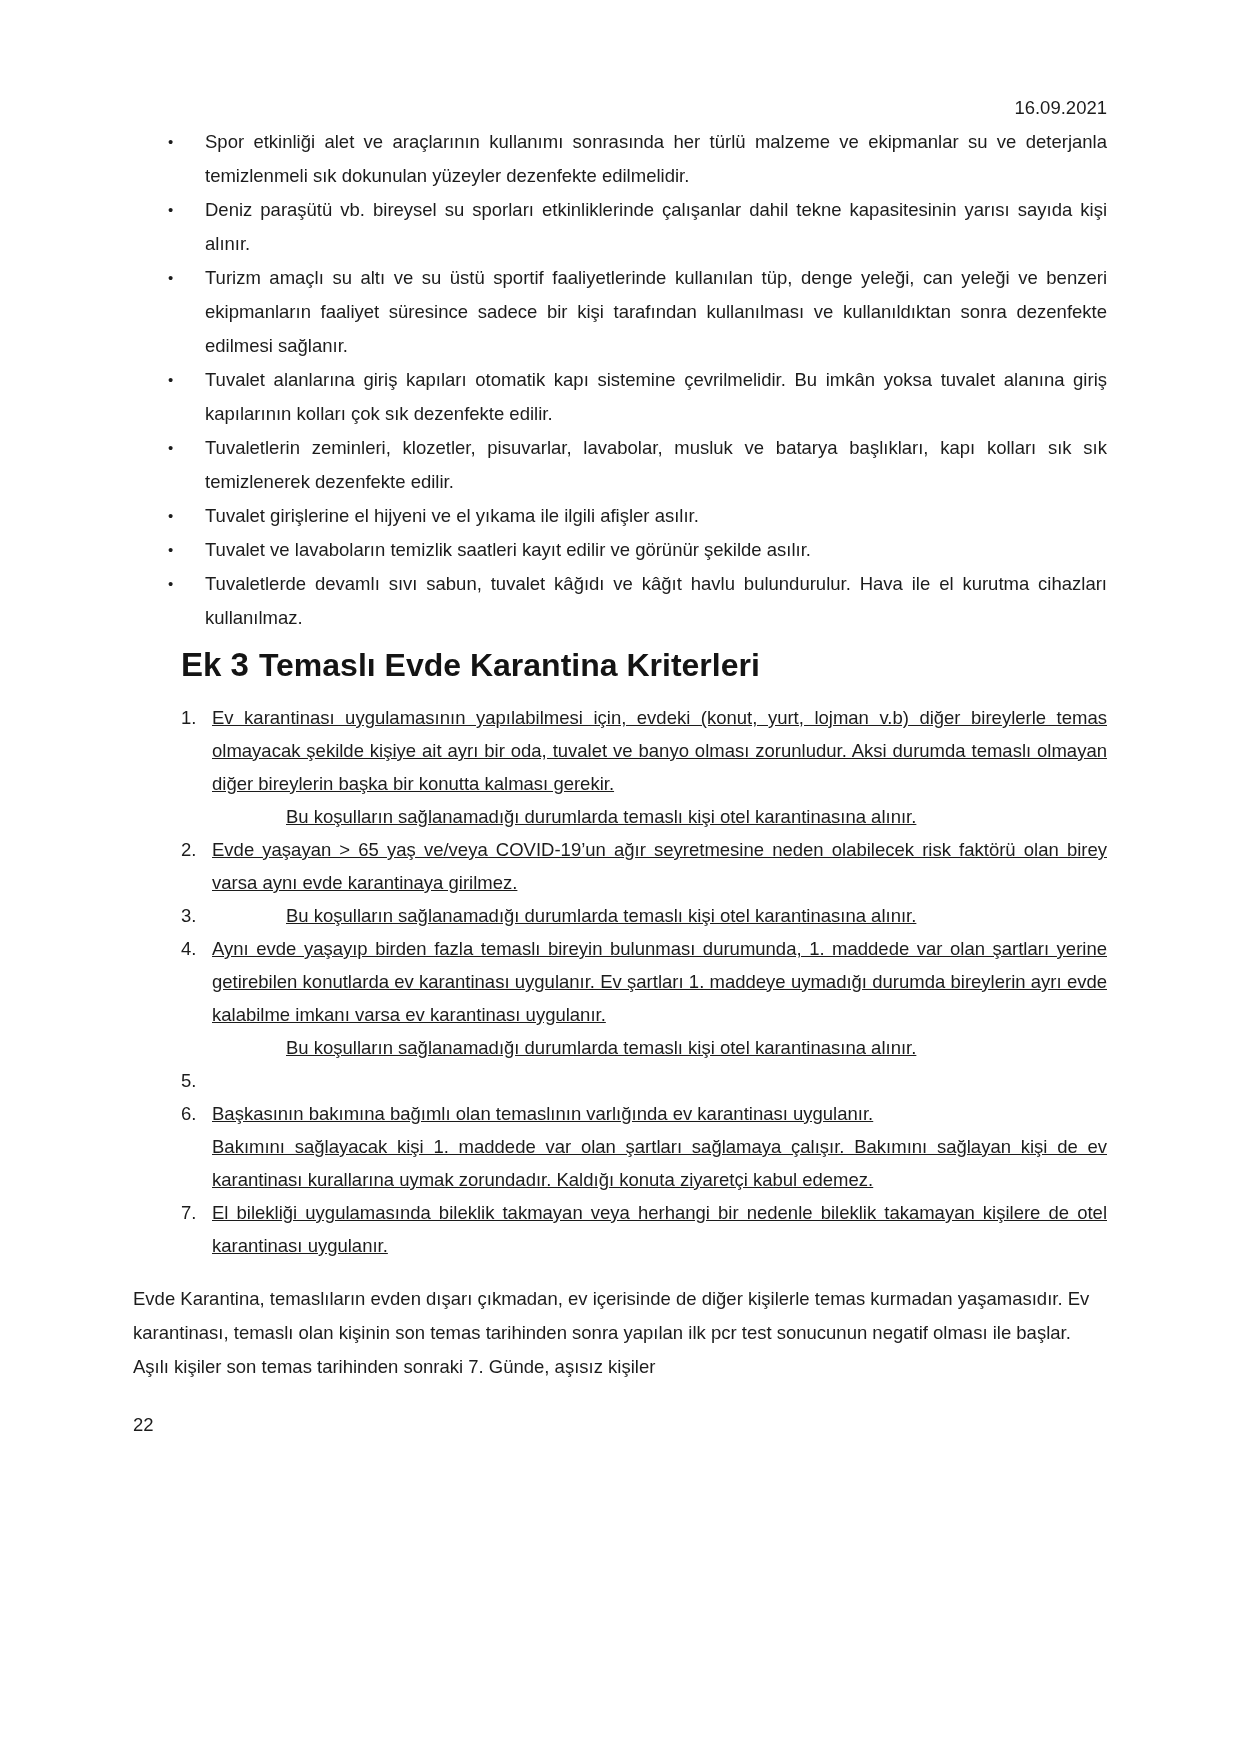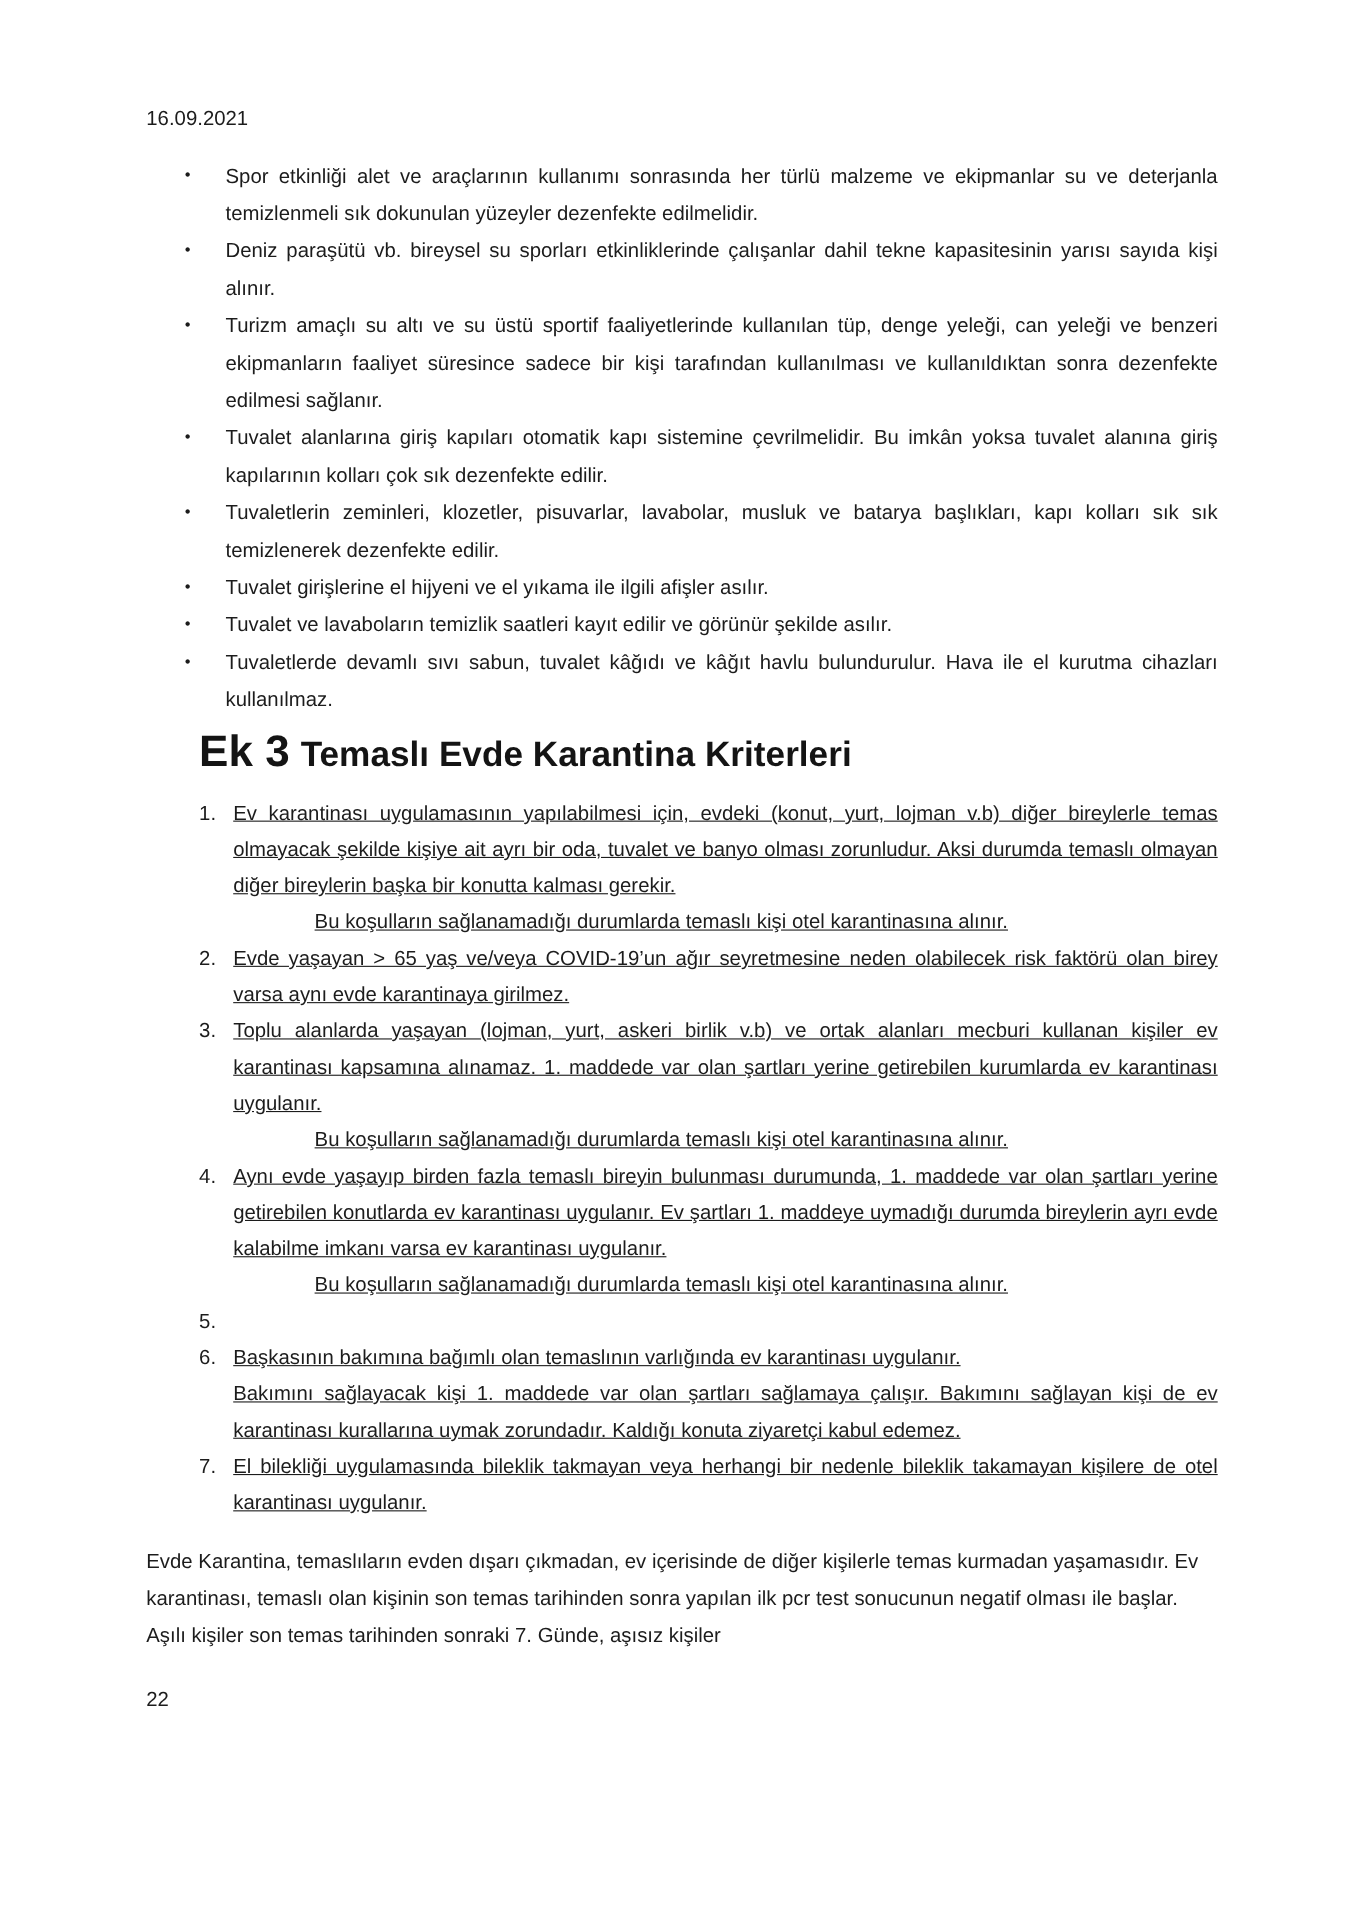--- a/index.html
+++ b/index.html
@@ -8,38 +8,37 @@
     width:1240px; height:1754px;
     box-sizing:border-box;
     padding:91px 133px 0 133px;
     background:#ffffff;
     color:#1c1c1c;
     font-family:"Liberation Sans","DejaVu Sans",sans-serif;
     font-size:18.5px;
     overflow:hidden;
   }
   .date {
-    text-align:left;
+    text-align:right;
     line-height:34px;
-    margin-bottom:18px;
   }
   ul.bullets { margin:0; padding:0 0 0 35px; list-style:none; }
   ul.bullets li { display:flex; }
   .bullet-marker { width:37px; flex:0 0 37px; line-height:34px; font-size:15px; }
   .btext { margin:0; line-height:34px; text-align:justify; flex:1; }
 
   h1.section-heading {
     margin:10px 0 14px 48px;
     font-weight:bold;
     color:#141414;
     font-size:25px;
     line-height:40px;
     white-space:nowrap;
   }
-  h1 .h-prefix { font-size:40px; }
+  h1 .h-prefix { font-size:33px; }
   h1 .h-title  { font-size:32px; margin-left:10px; }
 
   ol.numbered { margin:0; padding:0 0 0 48px; list-style:none; }
   ol.numbered li { display:flex; }
   .num { width:31px; flex:0 0 31px; line-height:33px; }
   .ncontent { flex:1;text-decoration:underline; }
   .ntext, .ntext2 { margin:0; line-height:33px; text-align:justify; }
   .note { margin:0; line-height:33px; text-align:justify; text-indent:74px; }
 
   .closing { margin:20px 0 0 0; line-height:34px; text-align:left; }
@@ -101,21 +100,20 @@
     </li>
     <li>
       <span class="num">2.</span>
       <div class="ncontent">
         <p class="ntext">Evde yaşayan &gt; 65 yaş ve/veya COVID-19’un ağır seyretmesine neden olabilecek risk faktörü olan birey varsa aynı evde karantinaya girilmez.</p>
       </div>
     </li>
     <li>
       <span class="num">3.</span>
       <div class="ncontent">
-        <p class="ntext">Toplu alanlarda yaşayan (lojman, yurt, askeri birlik v.b) ve ortak alanları mecburi kullanan kişiler ev karantinası kapsamına alınamaz. 1. maddede var olan şartları yerine getirebilen kurumlarda ev karantinası uygulanır.</p>
         <p class="note">Bu koşulların sağlanamadığı durumlarda temaslı kişi otel karantinasına alınır.</p>
       </div>
     </li>
     <li>
       <span class="num">4.</span>
       <div class="ncontent">
         <p class="ntext">Aynı evde yaşayıp birden fazla temaslı bireyin bulunması durumunda, 1. maddede var olan şartları yerine getirebilen konutlarda ev karantinası uygulanır. Ev şartları 1. maddeye uymadığı durumda bireylerin ayrı evde kalabilme imkanı varsa ev karantinası uygulanır.</p>
         <p class="note">Bu koşulların sağlanamadığı durumlarda temaslı kişi otel karantinasına alınır.</p>
       </div>
     </li>

